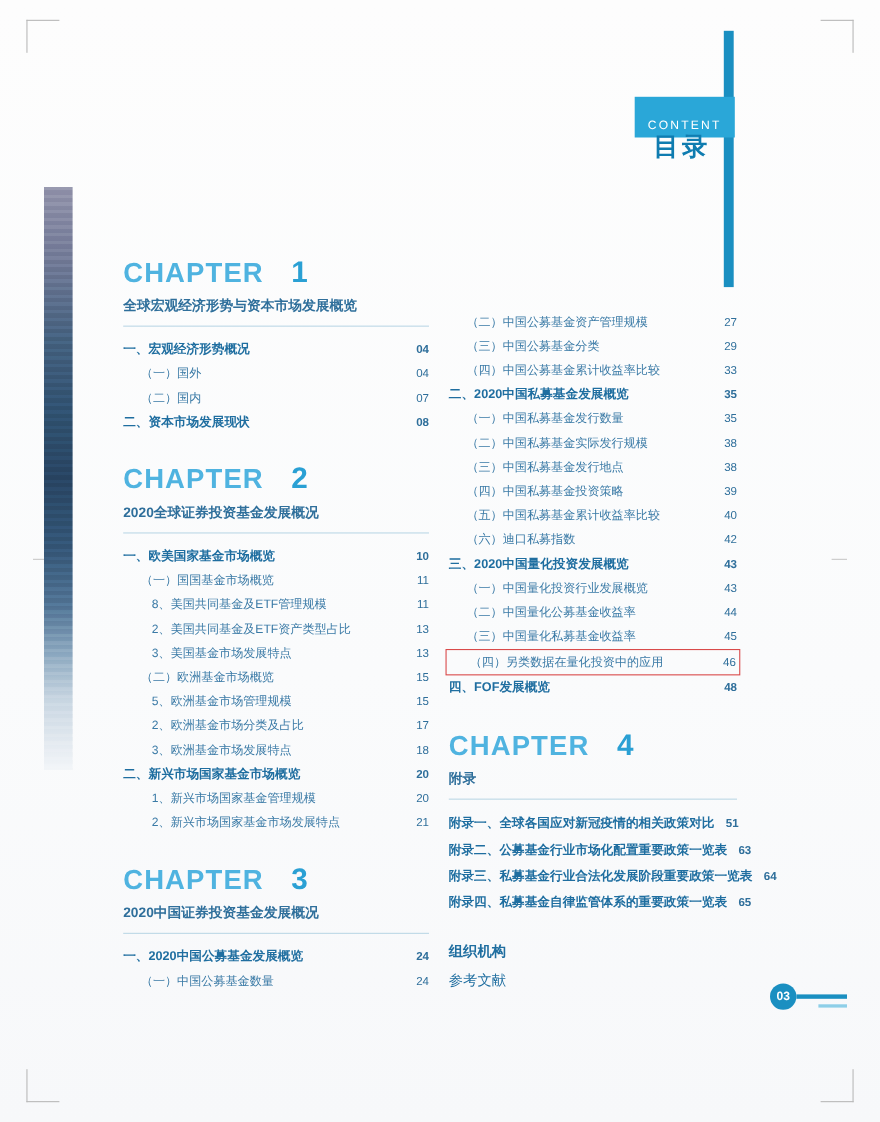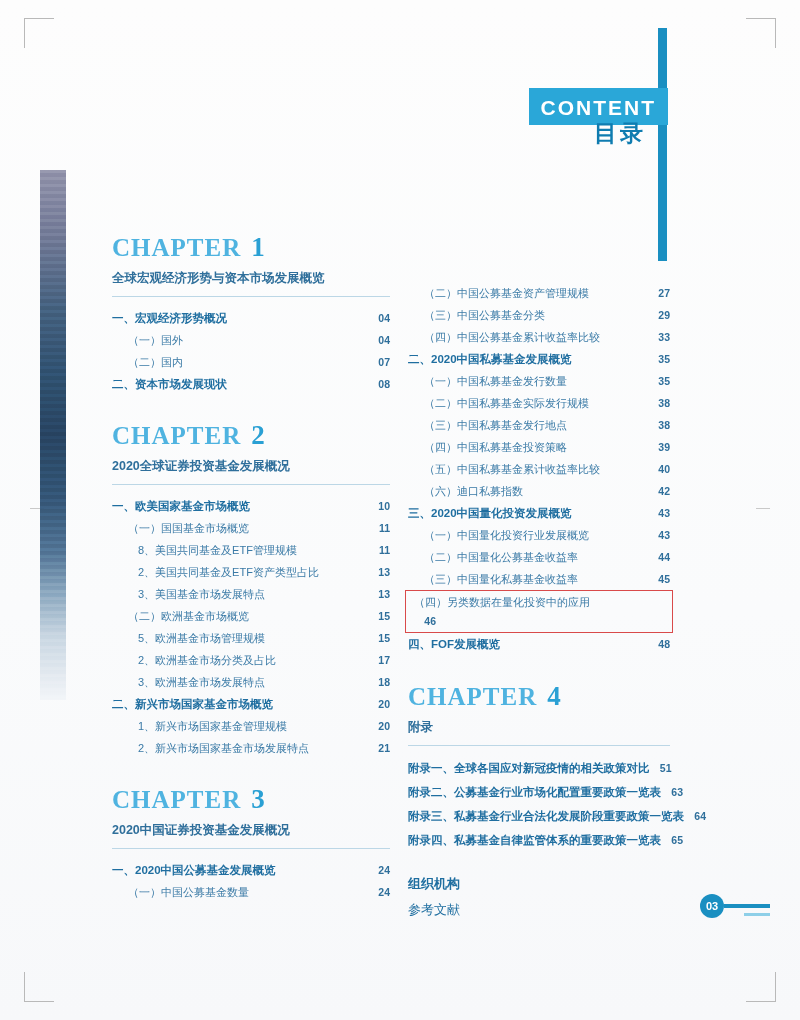--- a/index.html
+++ b/index.html
@@ -46,65 +46,65 @@
   .photo-strip:after{
     content:"";position:absolute;inset:0;
     background:repeating-linear-gradient(180deg,rgba(255,255,255,.05) 0 3px,rgba(0,0,0,.05) 3px 7px);
     mix-blend-mode:overlay;
   }
 
   
   .content-tag{
     position:absolute;right:132px;top:88px;
     background:#2aa7d8;color:#ffffff;
-    font-size:21px;letter-spacing:2px;
-    padding:8px 12px 5px 12px;
-    font-weight:700;
+    font-size:11px;letter-spacing:2px;
+    padding:20px 12px 5px 12px;
+    font-weight:400;
   }
   .vbar{
     position:absolute;right:133px;top:28px;width:9px;height:233px;background:#1a8fc1;
   }
   .title-cn{
     position:absolute;right:154px;top:118px;
     font-size:23px;color:#0f7cb0;letter-spacing:3px;font-weight:700;
   }
 
   
   .col{position:absolute;}
   .col-left{left:112px;top:232px;width:278px;}
   .col-right{left:408px;top:282px;width:262px;}
 
   .chapter{margin-bottom:6px;}
   .chapter-head{
     font-size:25px;font-weight:700;color:#4fb3e0;letter-spacing:1px;
-    display:flex;align-items:baseline;gap:10px;font-family:Liberation Serif, serif;
+    display:flex;align-items:baseline;gap:25px;
   }
   .chapter-head .num{font-size:27px;color:#2aa0d4;font-weight:700;}
   .chapter-sub{
     font-size:12.5px;color:#2f6f9b;margin-top:7px;font-weight:700;
   }
   .rule{height:1px;background:#bcd7e6;margin:9px 0 10px 0;}
 
   .entry{
     display:flex;align-items:baseline;
     font-size:11px;line-height:19px;color:#2f6f9b;
     padding:1.5px 0;
   }
   .entry .label{white-space:nowrap;}
   .entry .dots{flex:1;}
-  .entry .pg{font-size:10.5px;color:#2f6f9b;min-width:22px;text-align:right;font-weight:bold;}
+  .entry .pg{font-size:10.5px;color:#2f6f9b;min-width:22px;text-align:right;}
   .lvl1{font-weight:700;color:#1f6ea0;font-size:11.5px;}
   .lvl2{padding-left:16px;color:#3a7aa6;}
   .lvl3{padding-left:26px;color:#3a7aa6;}
   .spacer{height:7px;}
 
   .highlight{
     border:1px solid #d94a4a;
     margin-left:-3px;margin-right:-3px;
-    padding-left:8px;padding-right:3px;flex-direction:column;
+    padding-left:21px;padding-right:3px;
   }
 
   .appendix-block .entry{padding:2.5px 0;align-items:center;}
   .org{font-size:13px;font-weight:700;color:#1f6ea0;margin-top:16px;}
   .ref{font-size:13px;font-weight:400;color:#1f6ea0;margin-top:8px;}
 
   
   .pagenum{
     position:absolute;right:76px;bottom:102px;
     width:24px;height:24px;border-radius:50%;

